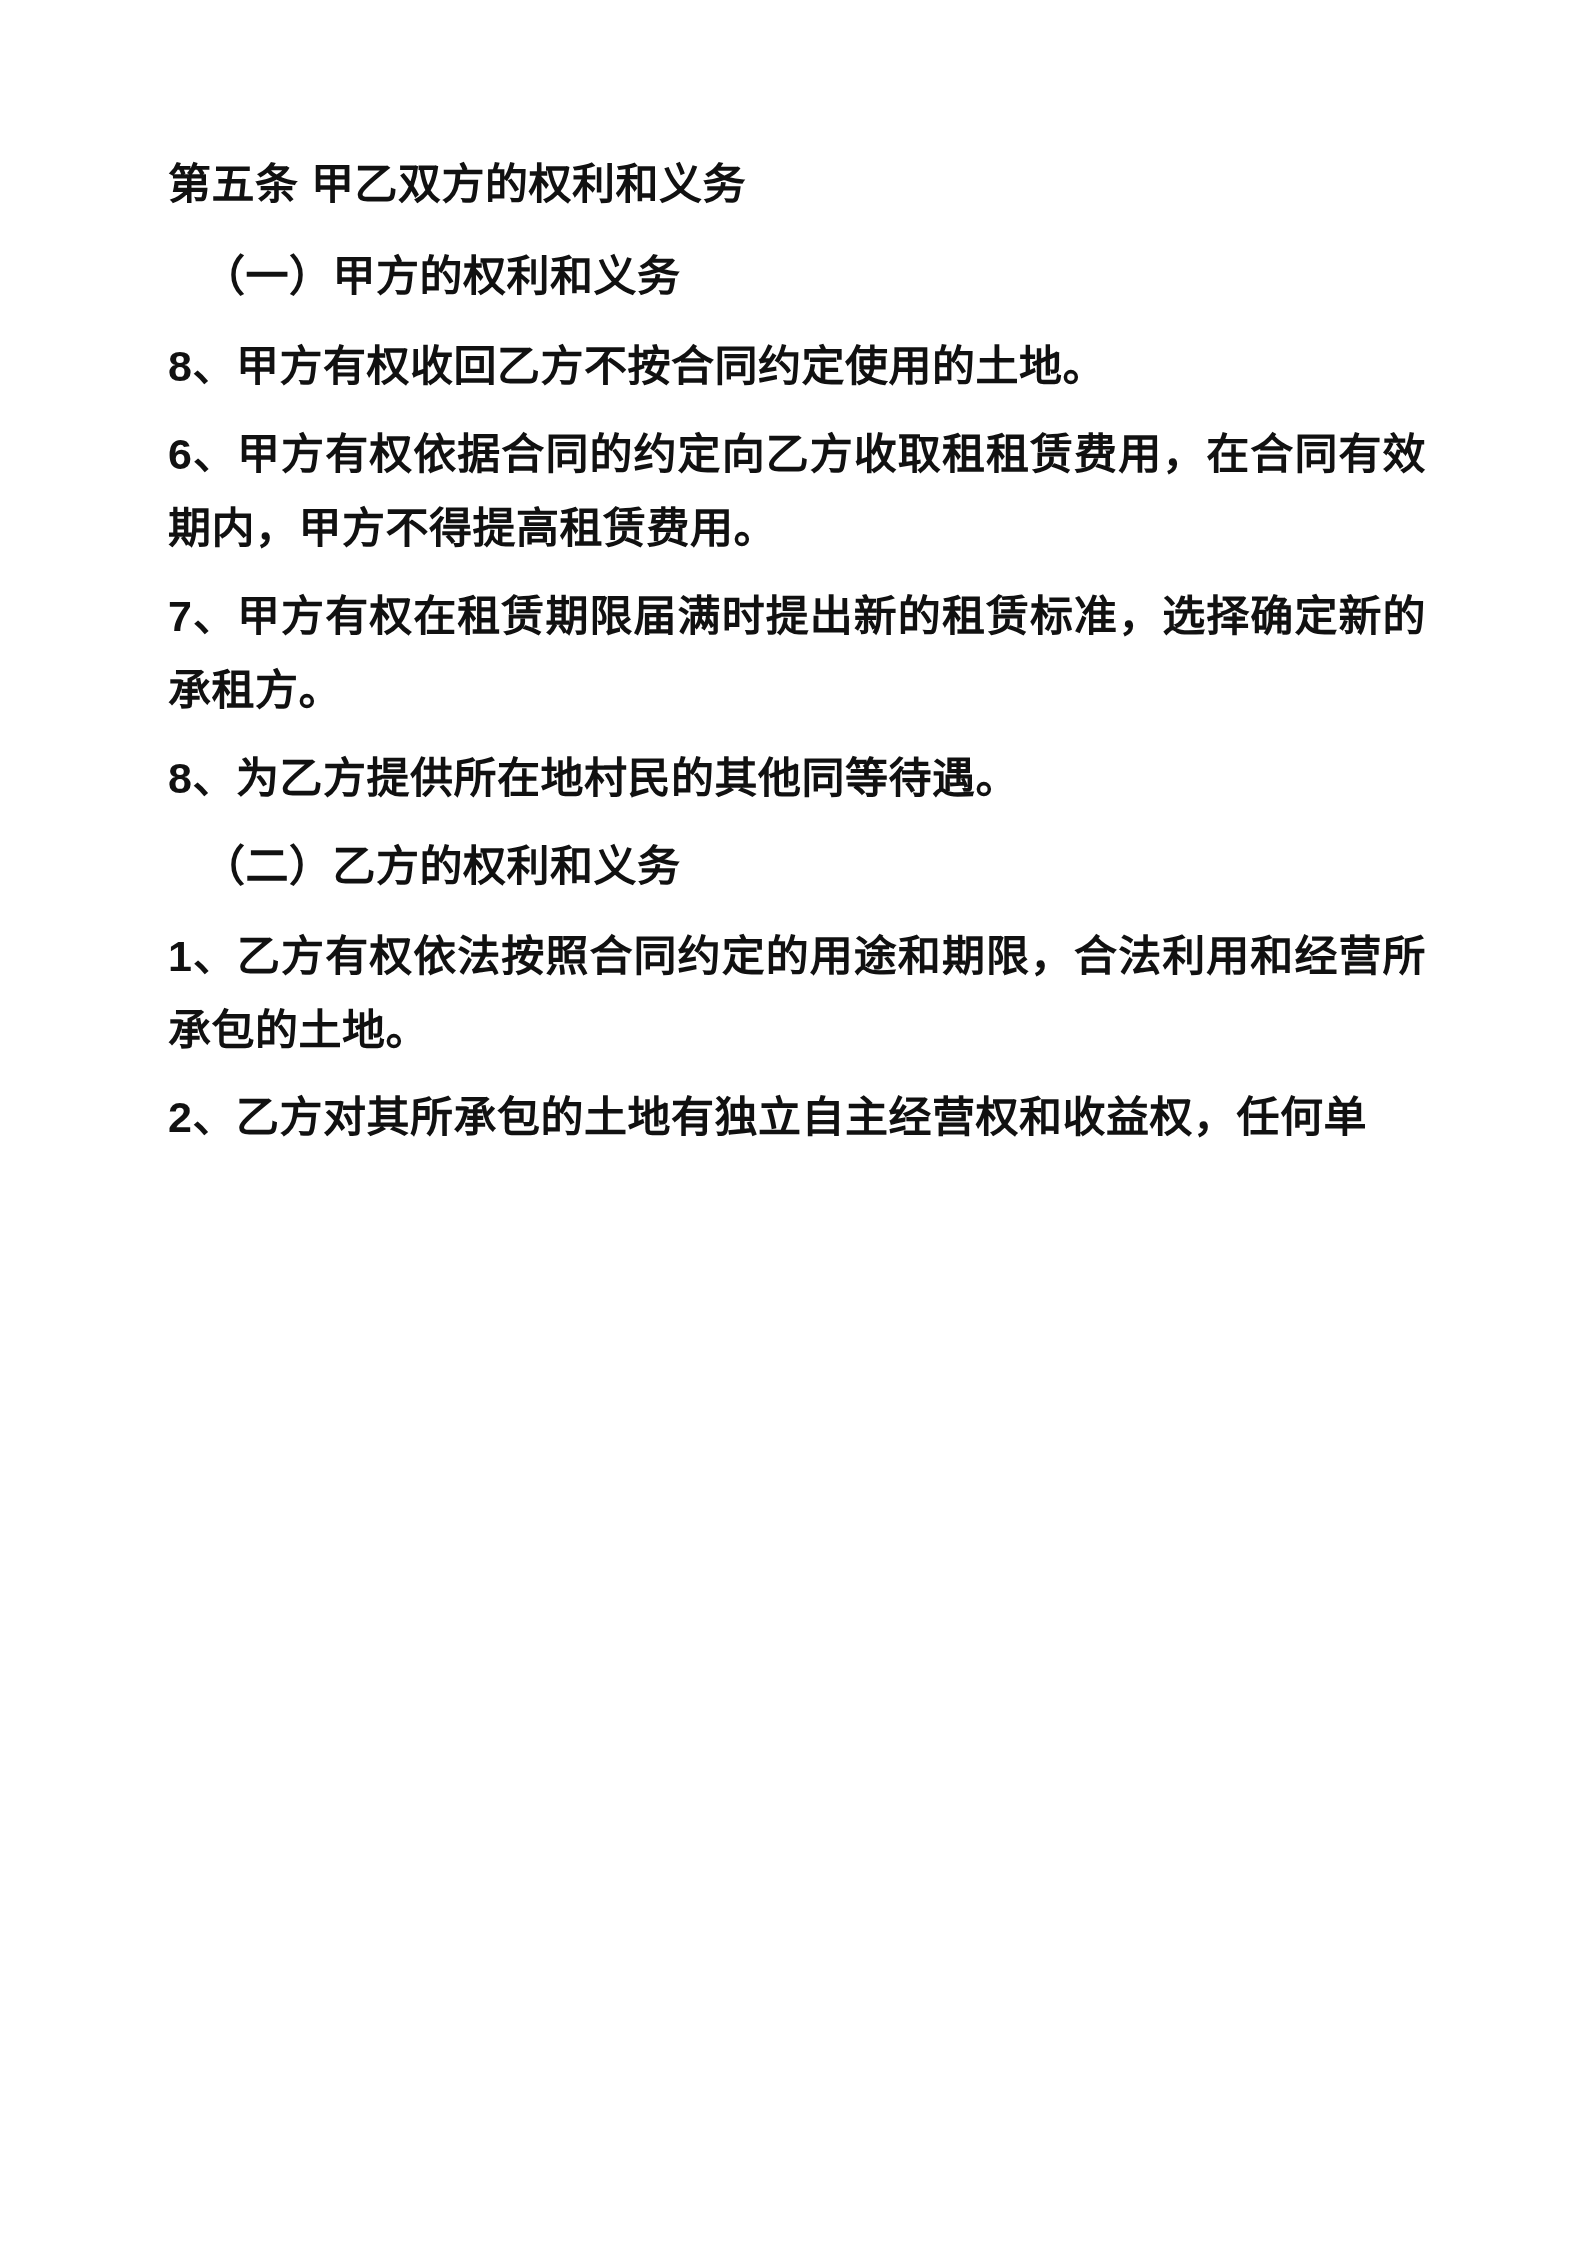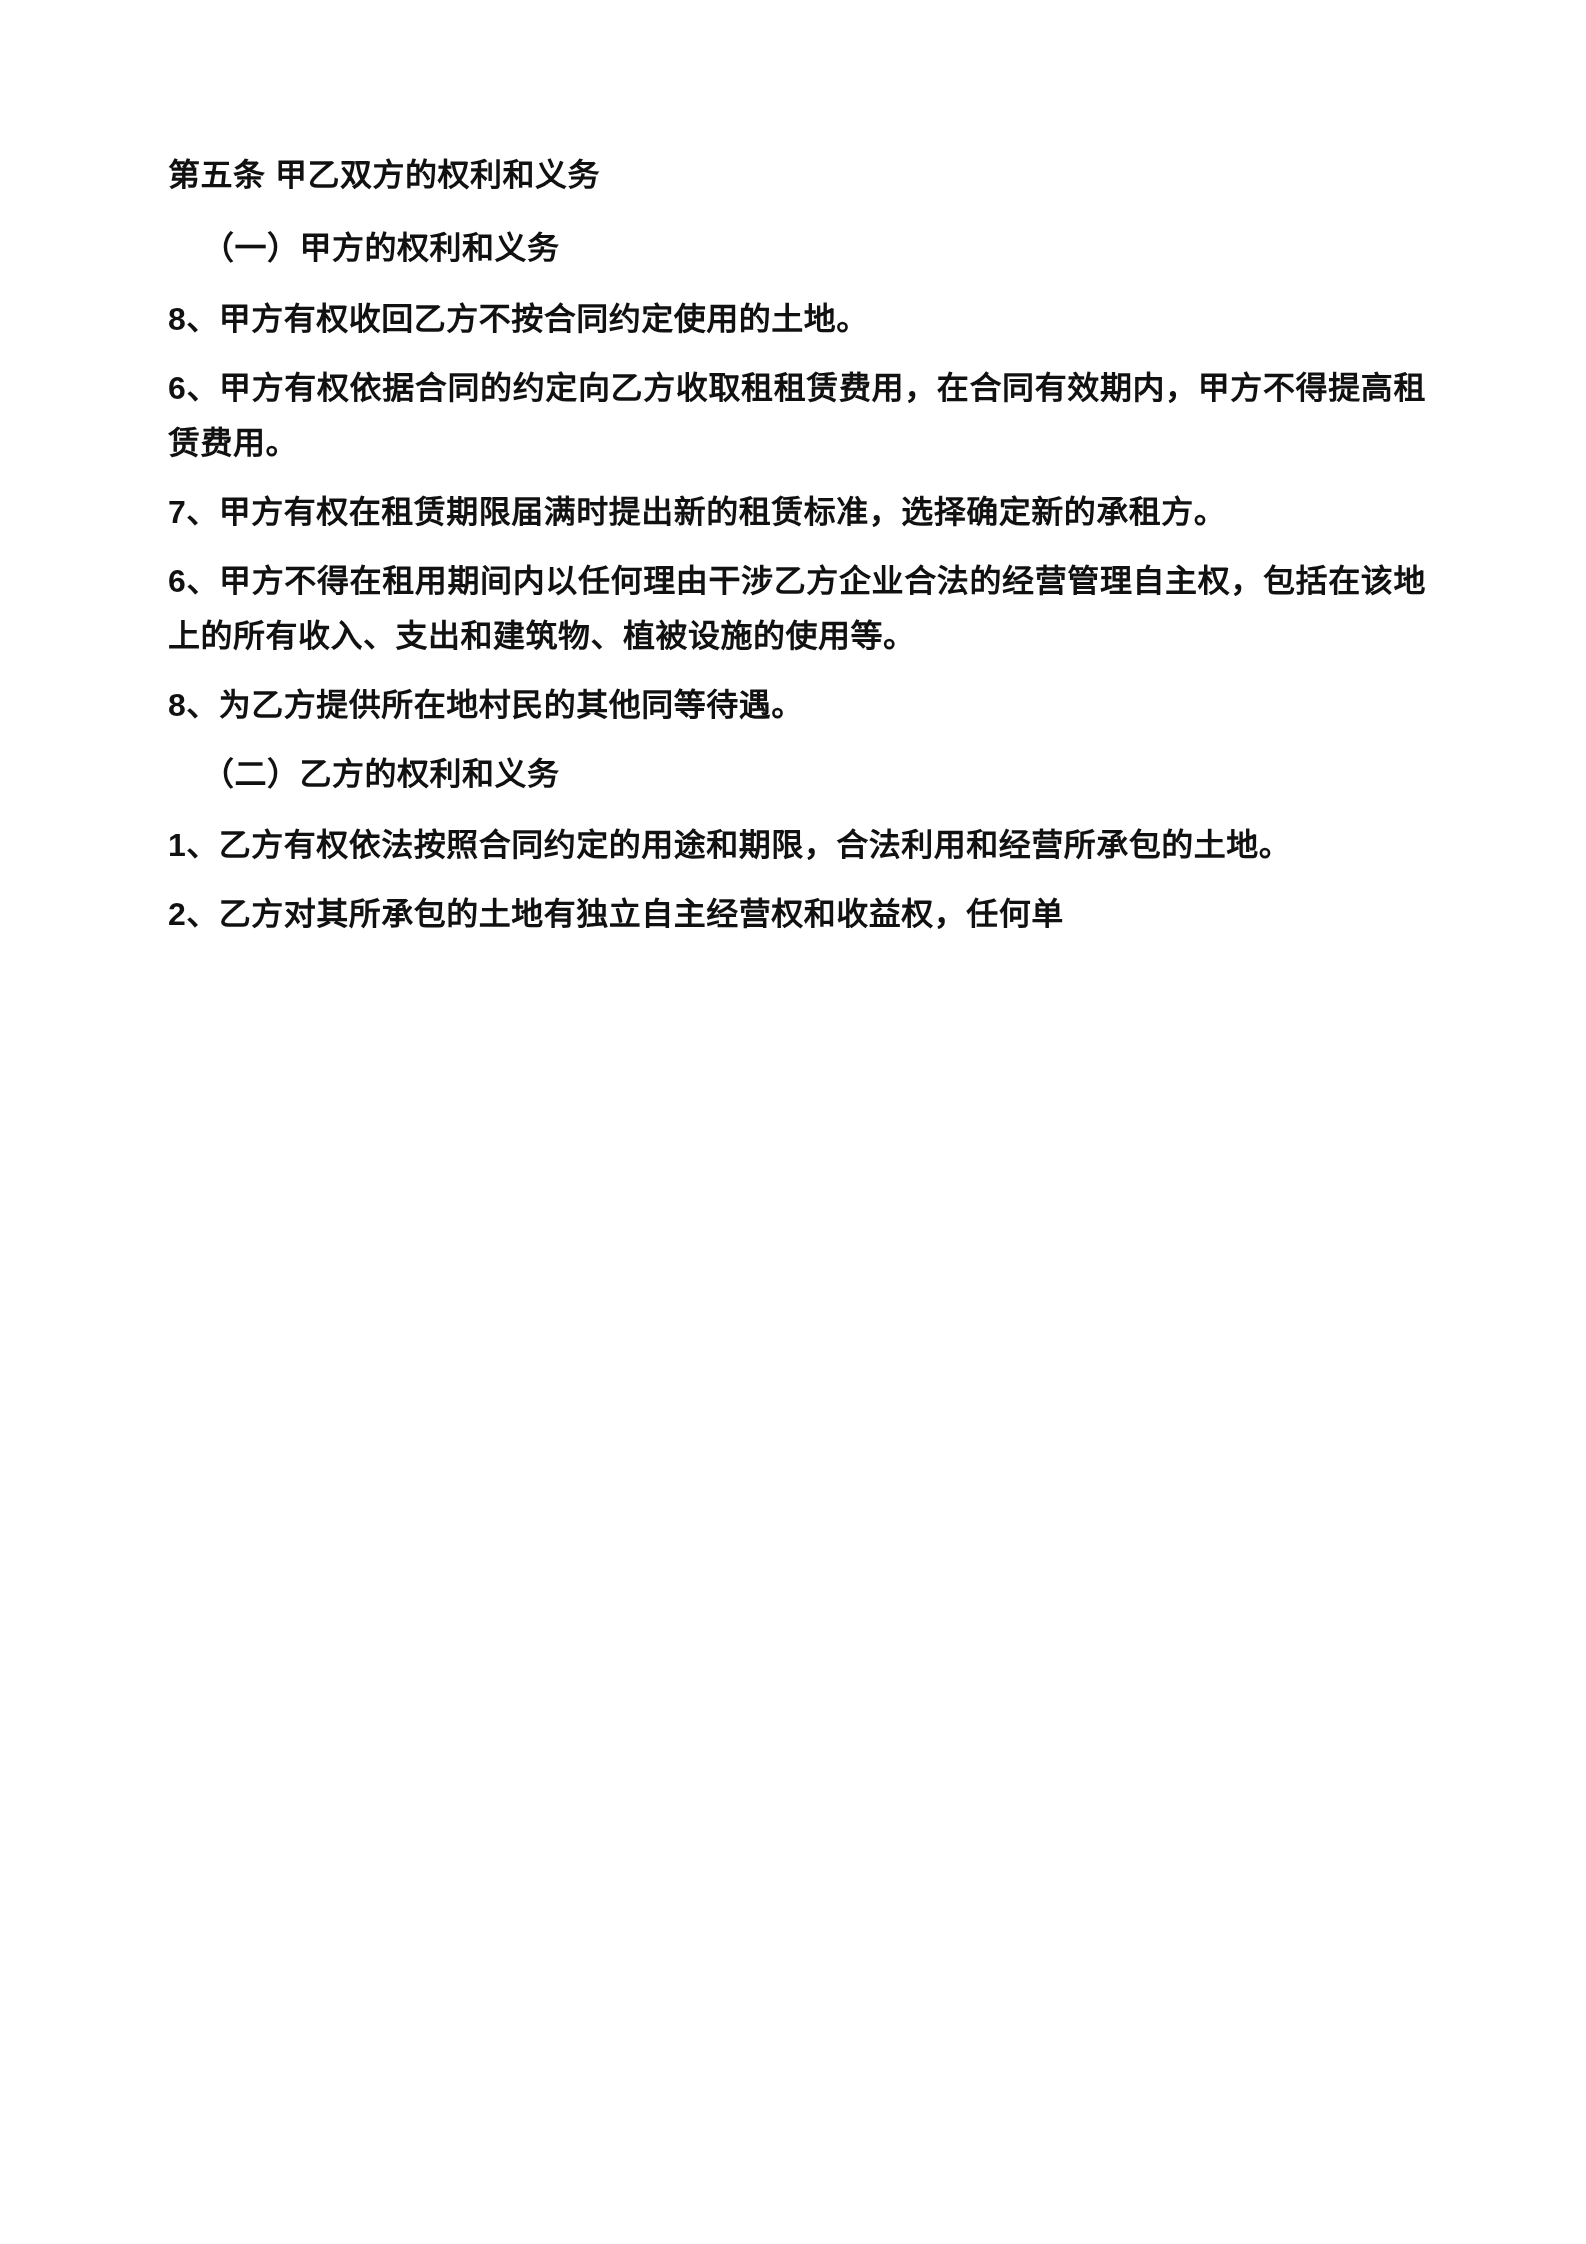--- a/index.html
+++ b/index.html
@@ -20,21 +20,21 @@
     min-height: 2244px;
     box-sizing: border-box;
     padding: 148px 160px 120px 168px;
     background: #ffffff;
     position: relative;
   }
   .doc-body {
     display: block;
   }
   .para {
-    font-size: 32px;
+    font-size: 43px;
     line-height: 1.72;
     letter-spacing: 0.5px;
     margin: 0 0 14px 0;
     text-align: justify;
     text-justify: inter-ideograph;
     font-weight: 600;
     color: #111111;
     word-break: break-all;
   }
   .para.heading {
@@ -53,21 +53,20 @@
 <div class="page">
   <div class="doc-body">
 
     <p class="para heading">第五条  甲乙双方的权利和义务</p>
 
     <p class="para sub-heading">（一）甲方的权利和义务</p>
 
     <p class="para">8、甲方有权收回乙方不按合同约定使用的土地。</p>
     <p class="para">6、甲方有权依据合同的约定向乙方收取租租赁费用，在合同有效期内，甲方不得提高租赁费用。</p>
     <p class="para">7、甲方有权在租赁期限届满时提出新的租赁标准，选择确定新的承租方。</p>
-    <p class="para">6、甲方不得在租用期间内以任何理由干涉乙方企业合法的经营管理自主权，包括在该地上的所有收入、支出和建筑物、植被设施的使用等。</p>
     <p class="para">8、为乙方提供所在地村民的其他同等待遇。</p>
 
     <p class="para sub-heading">（二）乙方的权利和义务</p>
 
     <p class="para">1、乙方有权依法按照合同约定的用途和期限，合法利用和经营所承包的土地。</p>
     <p class="para">2、乙方对其所承包的土地有独立自主经营权和收益权，任何单</p>
 
   </div>
 </div>
 

